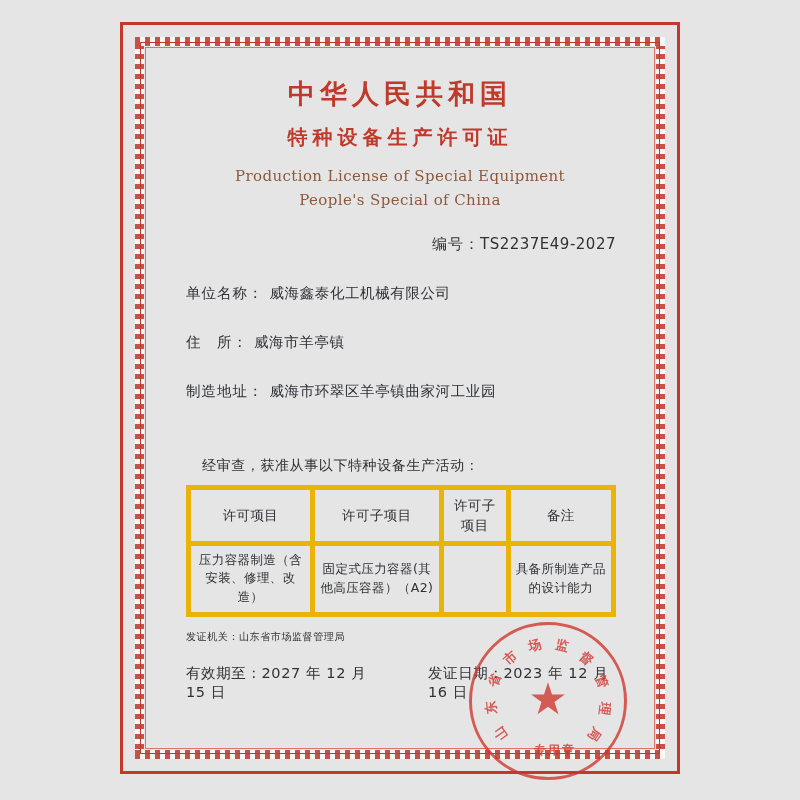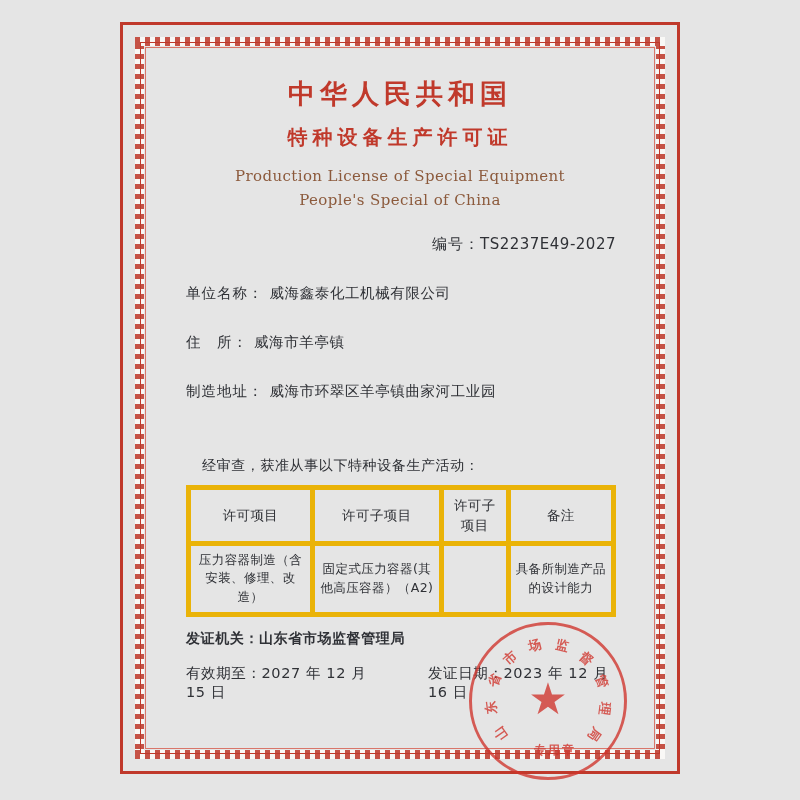--- a/index.html
+++ b/index.html
@@ -155,24 +155,23 @@
   td.cell-left { text-align: left; padding-left: 6px; }
   .col1 { width: 128px; }
   .col2 { width: 132px; }
   .col3 { width: 62px; }
   .col4 { width: 108px; }
 
   .issuer-row {
     position: absolute;
     left: 26px;
     top: 570px;
-    font-size: 14px;
+    font-size: 10px;
     color: #2f3136;
     letter-spacing: 0.6px;
-    font-weight: bold;
   }
   .dates-row {
     position: absolute;
     left: 26px;
     top: 604px;
     width: 440px;
     font-size: 14.5px;
     color: #2f3136;
     letter-spacing: 0.6px;
     display: flex;

